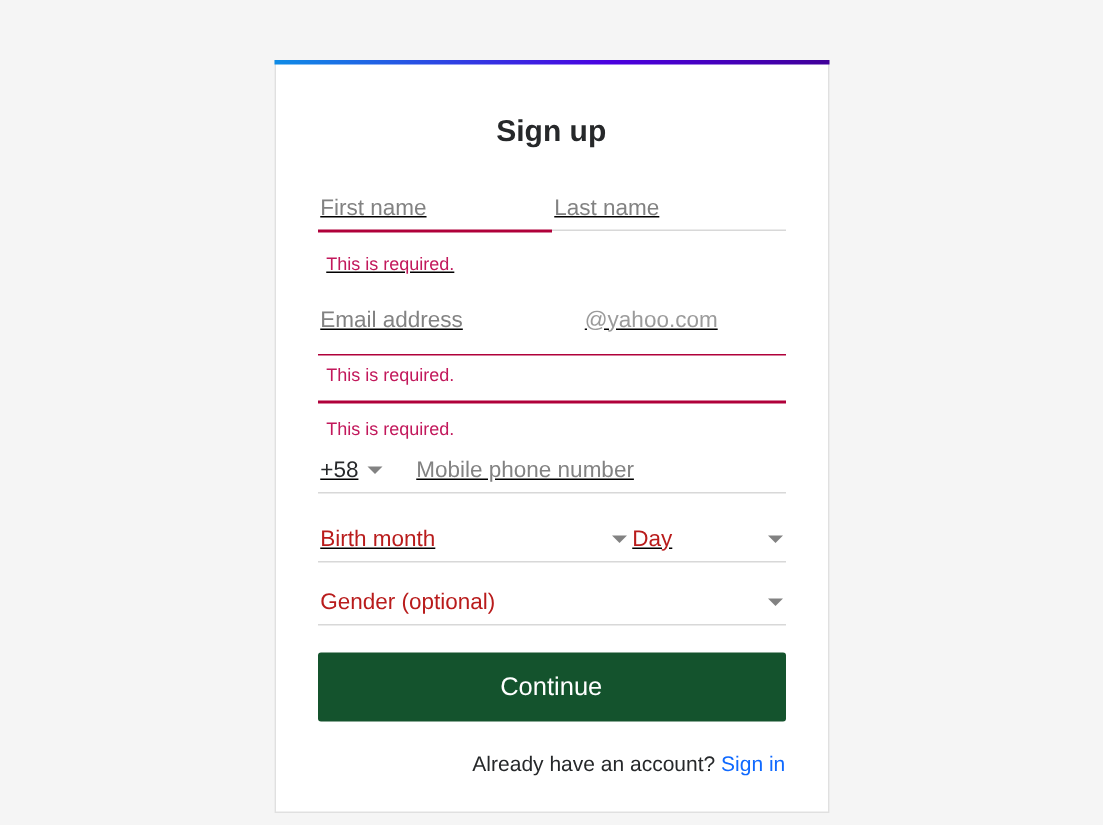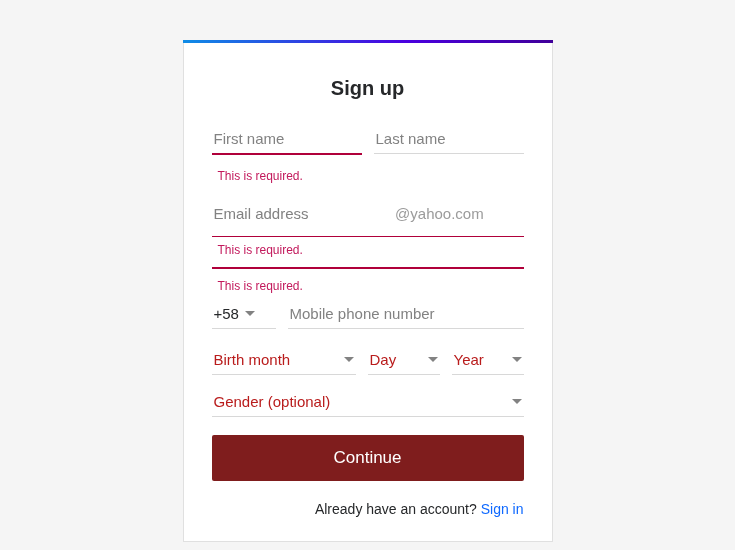--- a/index.html
+++ b/index.html
@@ -26,22 +26,22 @@
     }
     h1.title {
       font-size: 20px;
       font-weight: 600;
       text-align: center;
       color: #26282a;
       margin: 6px 0 22px 0;
     }
     .row {
       display: flex;
-      gap: 12px;
       margin-bottom: 4px;
+      text-decoration: underline;
     }
     .field {
       flex: 1;
       position: relative;
       padding: 6px 0 4px 0;
     }
     .field input, .field .ph, .field .static {
       width: 100%;
       border: none;
       outline: none;
@@ -80,21 +80,21 @@
     }
     .sel .label { color: #b91c1c; font-size: 15px; }
     .caret {
       width: 0; height: 0;
       border-left: 5px solid transparent;
       border-right: 5px solid transparent;
       border-top: 5px solid #828282;
     }
     .btn-primary {
       width: 100%;
-      background: #7f1d1d;
+      background: #14532d;
       color: #fff;
       border: none;
       font-size: 17px;
       padding: 13px 0;
       margin: 18px 0 20px 0;
       cursor: pointer;
       border-radius: 2px;
     }
     .footer {
       text-align: right;
@@ -173,27 +173,20 @@
       </div>
       <div class="underline"></div>
     </div>
     <div style="flex:1">
       <div class="sel">
         <span class="label">Day</span>
         <span class="caret"></span>
       </div>
       <div class="underline"></div>
     </div>
-    <div style="flex:1">
-      <div class="sel">
-        <span class="label">Year</span>
-        <span class="caret"></span>
-      </div>
-      <div class="underline"></div>
-    </div>
   </div>
   <div class="spacer"></div>
 
   
   <div>
     <div class="sel">
       <span class="label">Gender (optional)</span>
       <span class="caret"></span>
     </div>
     <div class="underline"></div>

